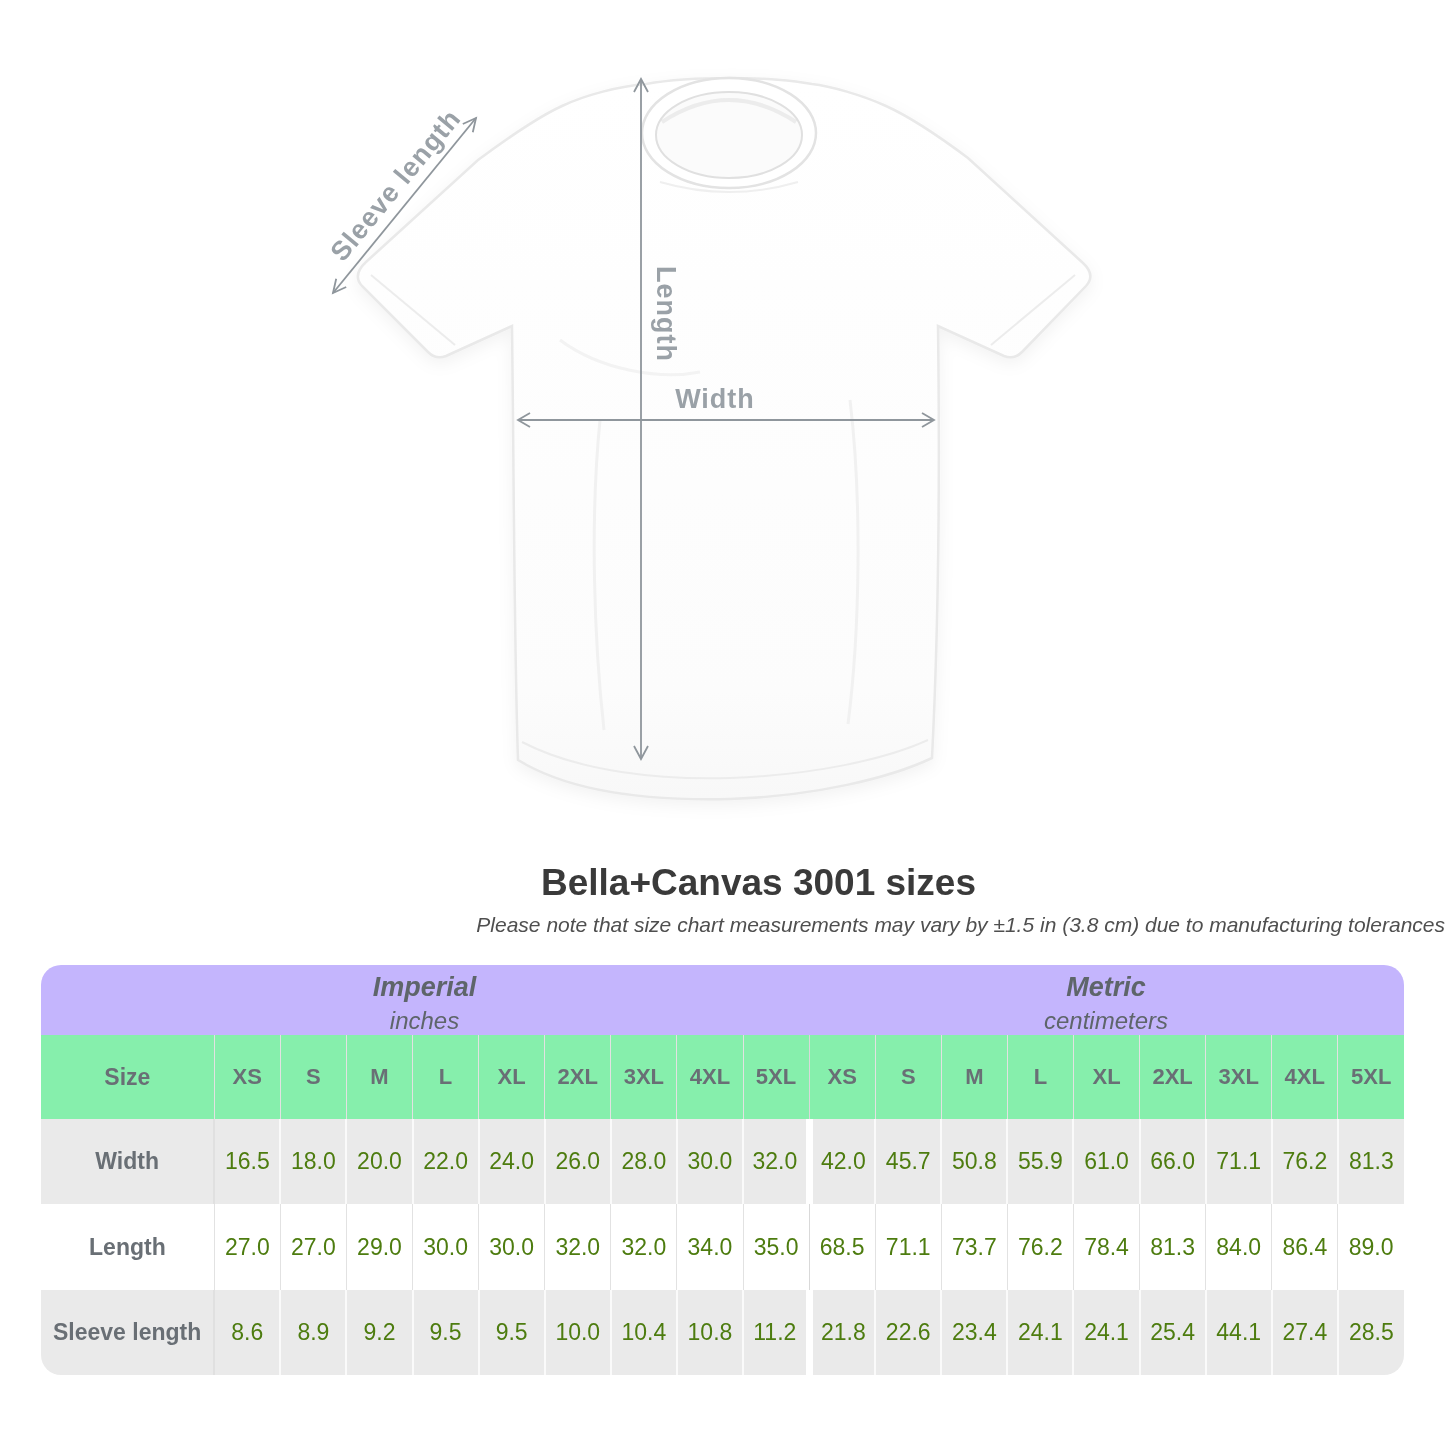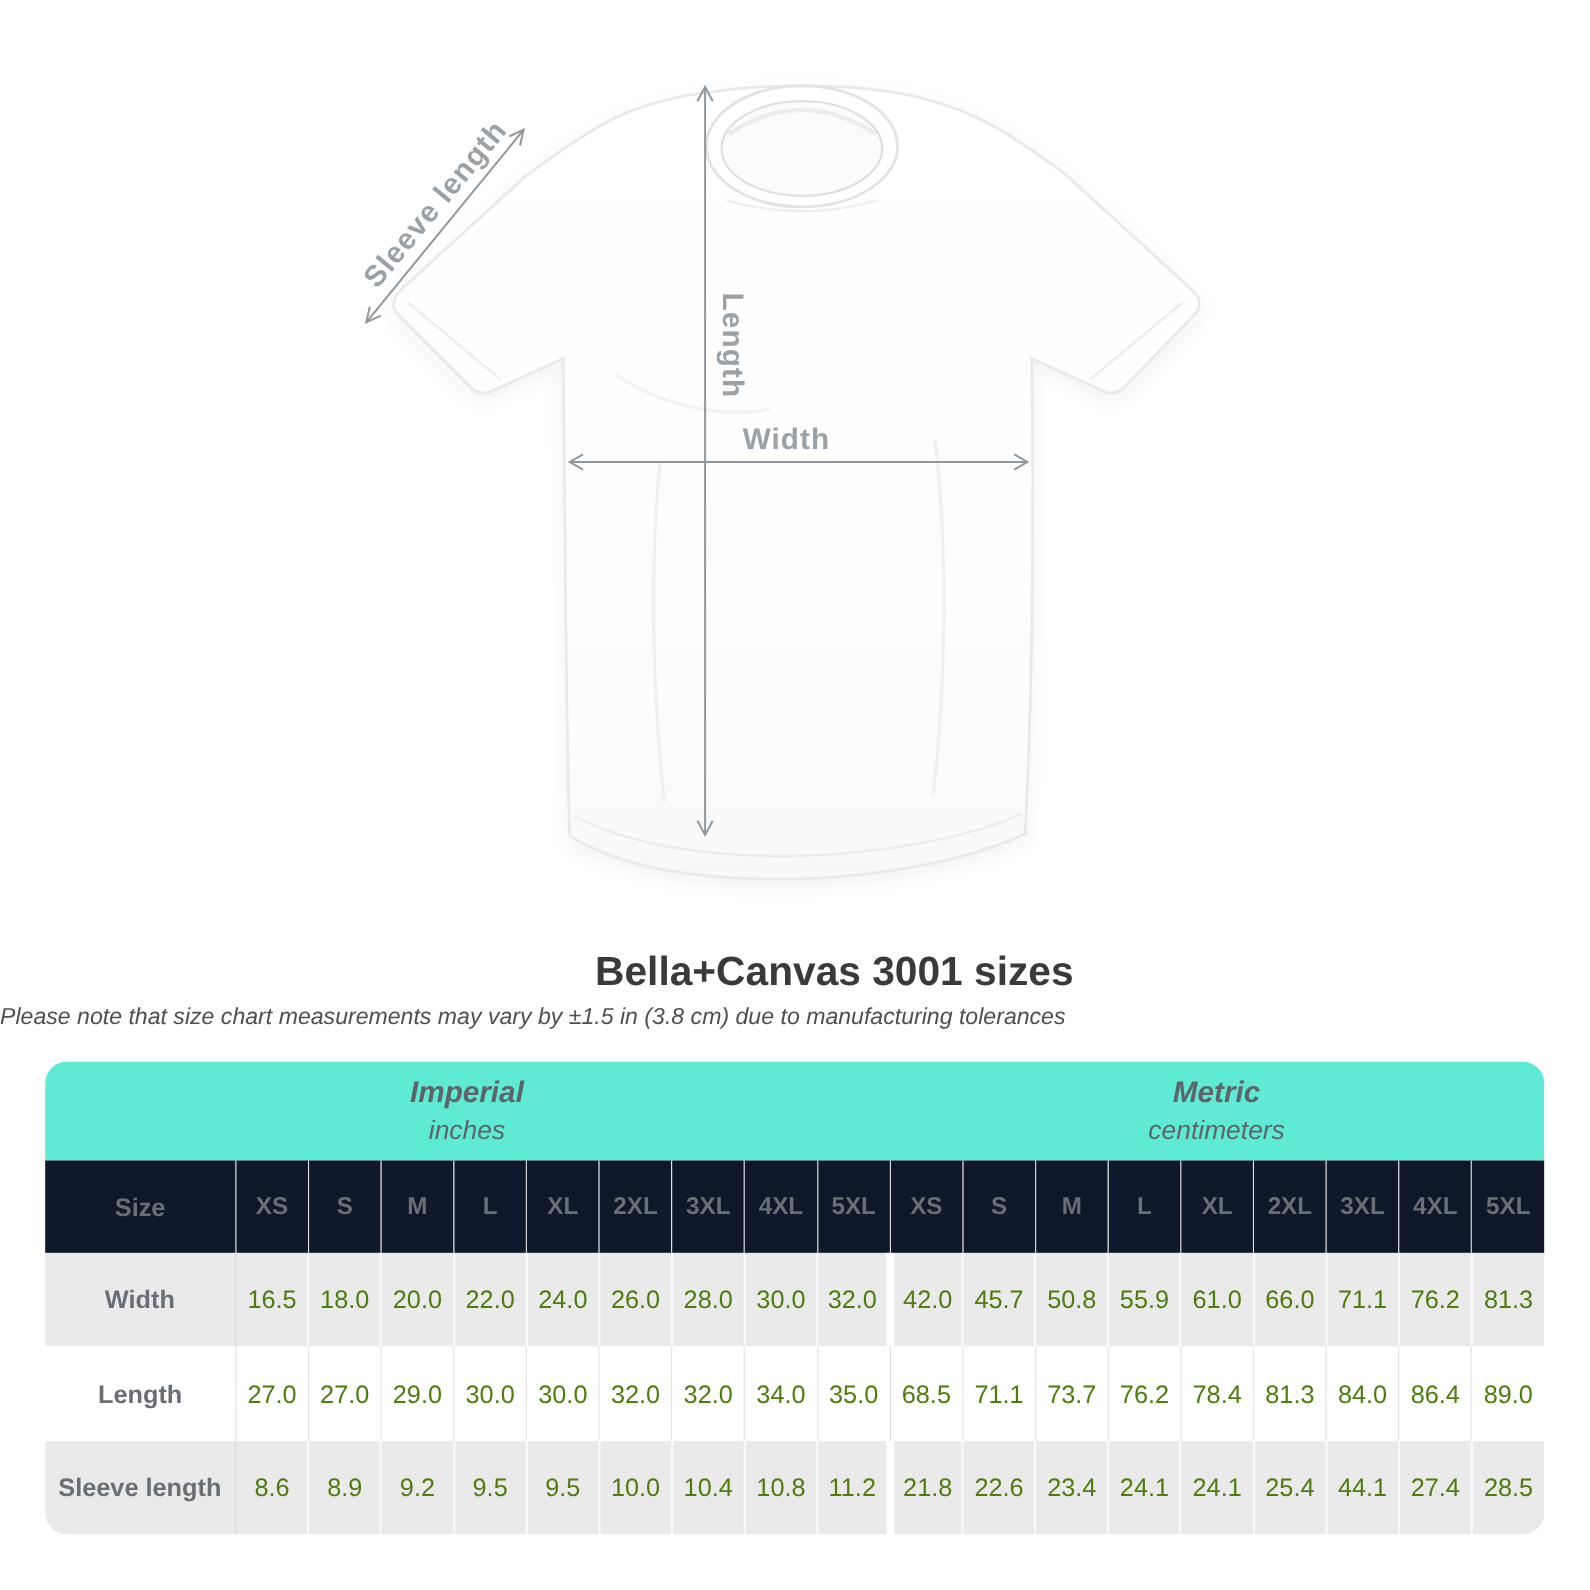--- a/index.html
+++ b/index.html
@@ -38,49 +38,50 @@
   
   .title {
     position:absolute; top:846px; left:0;
     width:100%; text-align:center;
     font-size:37px; font-weight:bold; color:#3a3a3a;
     margin:16px;
     padding-left:20px;
   }
   .subtitle {
     position:absolute; top:913px; left:0;
-    width:100%; text-align:left;
+    width:100%; text-align:right;
     font-size:21px; font-style:italic; color:#4f4f4f;
     margin:0;
   }
 
   
   .card {
     position:absolute; top:965px; left:41px;
     width:1363px;
     border-radius:20px;
     overflow:hidden;
   }
   .card-header {
     display:flex;
-    background:#5eead4;
-    height:90px;
+    background:#c4b5fd;
+    height:70px;
+    align-items:flex-end;
   }
   .header-half { display:flex; flex-direction:column; align-items:center; justify-content:center; }
   .header-half.imperial { width:767px; }
   .header-half.metric { width:596px; }
   .unit-title { font-size:27px; font-weight:bold; font-style:italic; color:#5e656a; line-height:1.15; }
   .unit-sub   { font-size:24px; font-style:italic; color:#5e656a; margin-top:4px; }
 
   table.size-table { border-collapse:collapse; table-layout:fixed; width:1363px; }
   table.size-table td, table.size-table th { padding:0; text-align:center; vertical-align:middle; }
   col.c-label { width:173px; }
   col.c-data  { width:66px; }
 
-  tr.r-size   { height:84px; background:#0f172a; }
+  tr.r-size   { height:84px; background:#86efac; }
   tr.r-gray   { height:85px; background:#eaeaea; }
   tr.r-white  { height:86px; background:#ffffff; }
 
   th.lbl { font-size:23px; font-weight:bold; color:#696f75; }
   td.sz  { font-size:22px; font-weight:bold; color:#696f75; }
   td.val { font-size:23px; font-weight:normal; color:#4d7c0f; }
 
   
   tr.r-size  td { border-left:1px solid #e2e2e2; }
   tr.r-white td { border-left:1px solid #e2e2e2; }

